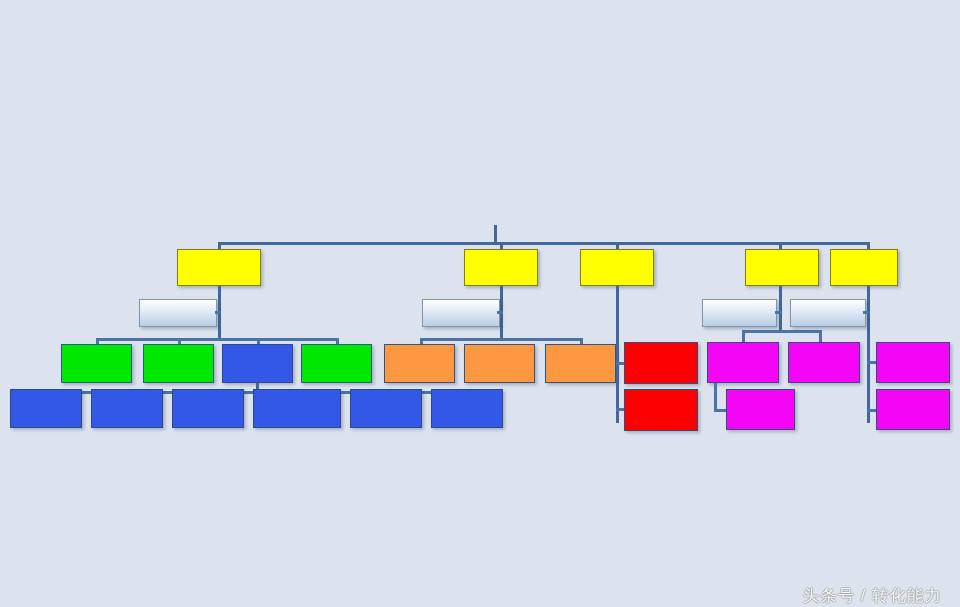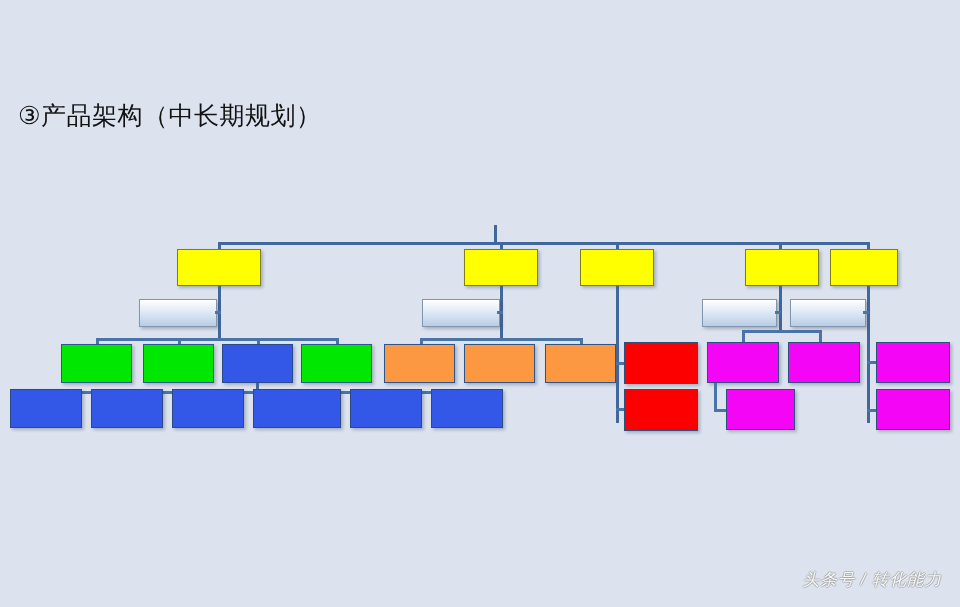--- a/index.html
+++ b/index.html
@@ -29,31 +29,30 @@
     line-height: 1.2;
     color: #121212;
     letter-spacing: 0.5px;
     white-space: nowrap;
     font-weight: 400;
   }
   
   #watermark {
     position: absolute;
     right: 18px;
-    bottom: 16px;
+    bottom: 0;
     font-size: 16.5px;
     color: rgba(255,255,255,0.92);
     letter-spacing: 1px;
     white-space: nowrap;
     text-shadow:
        1px 0 0 rgba(150,150,150,0.55),
       -1px 0 0 rgba(150,150,150,0.55),
        0 1px 0 rgba(150,150,150,0.55),
        0 -1px 0 rgba(150,150,150,0.55);
-    font-style: italic;
   }
   #footer-rule {
     position: absolute;
     left: 0;
     right: 0;
     bottom: 55px;
     height: 1px;
     background: transparent;
   }
   
@@ -100,21 +99,20 @@
   .line.h { height: 3px; }
   .line.thin { background: #4a73a8; }
   .line.thin.v { width: 2px; }
   .line.thin.h { height: 2px; }
 </style>
 </head>
 <body>
 
 <div id="slide">
 
-  <div id="slide-title">③产品架构（中长期规划）</div>
 
   <div id="chart">
 
 
     <div class="line v" style="left:494px; top:225px; width:3px; height:19px;"></div>
 
     <div class="line h" style="left:218px; top:242px; width:652px; height:3px;"></div>
 
     <div class="line v" style="left:218px; top:242px; width:3px; height:9px;"></div>
     <div class="line v" style="left:500px; top:242px; width:3px; height:9px;"></div>

